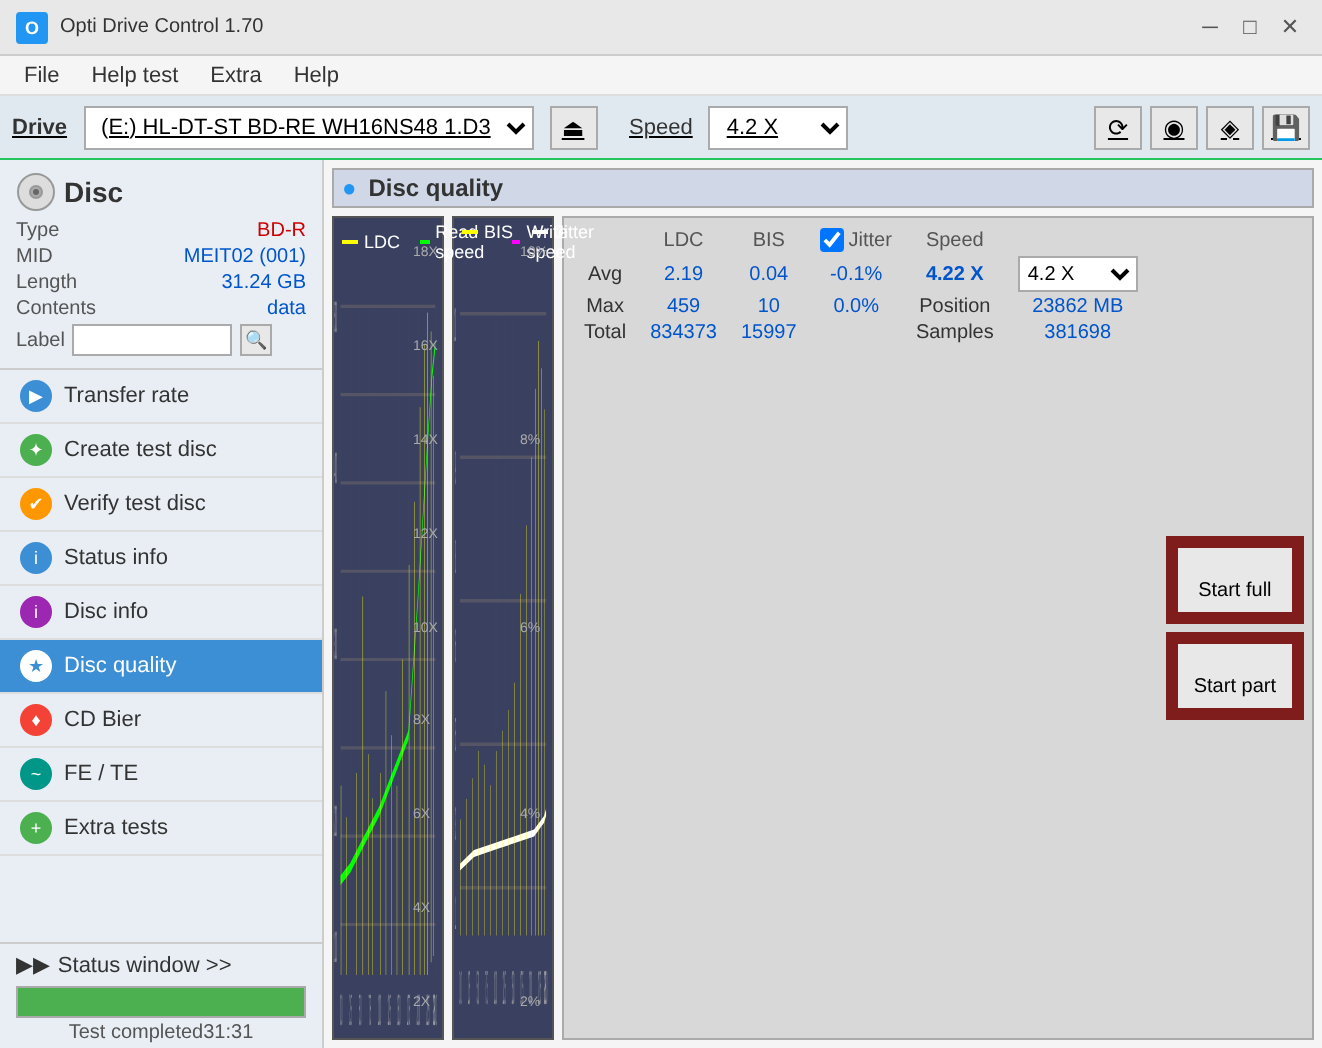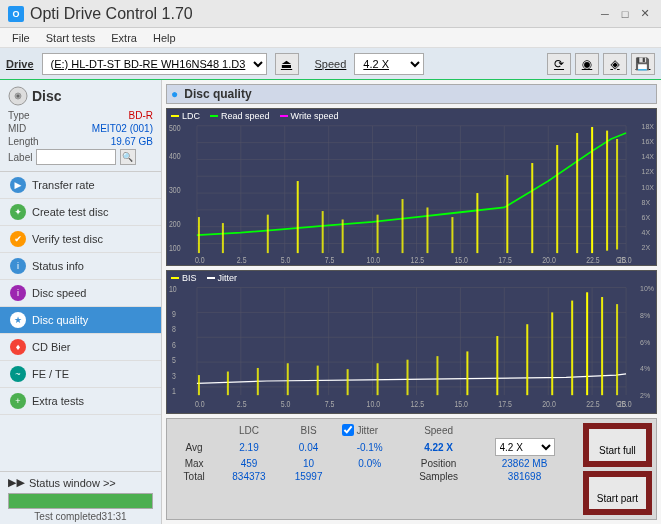--- a/index.html
+++ b/index.html
@@ -2,21 +2,21 @@
 <html><head>
   <meta charset="utf-8">
   <style>
     * { margin: 0; padding: 0; box-sizing: border-box; }
     body { width: 661px; height: 524px; font-family: 'Segoe UI', Tahoma, sans-serif; font-size: 11px; background: #f0f0f0; overflow: hidden; }
 
     
     .titlebar { background: #e8e8e8; height: 28px; display: flex; align-items: center; padding: 0 8px; justify-content: space-between; border-bottom: 1px solid #ccc; }
     .titlebar-left { display: flex; align-items: center; gap: 6px; }
     .titlebar-icon { width: 16px; height: 16px; background: #2196F3; border-radius: 2px; display: flex; align-items: center; justify-content: center; color: white; font-size: 9px; font-weight: bold; }
-    .titlebar-title { font-size: 16px; color: #333; }
+    .titlebar-title { font-size: 10px; color: #333; }
     .titlebar-controls { display: flex; gap: 4px; }
     .titlebar-btn { width: 16px; height: 16px; border: none; background: transparent; cursor: pointer; font-size: 11px; color: #555; display: flex; align-items: center; justify-content: center; }
 
     
     .menubar { background: #f5f5f5; height: 20px; display: flex; align-items: center; padding: 0 4px; border-bottom: 1px solid #ddd; }
     .menu-item { padding: 2px 8px; cursor: pointer; font-size: 11px; color: #333; }
 
     
     .drivebar { background: #e0e8f0; height: 32px; display: flex; align-items: center; padding: 0 6px; border-bottom: 1px solid #22c55e; gap: 8px; text-decoration: underline; }
     .drive-label { font-size: 11px; color: #333; font-weight: bold; }
@@ -59,21 +59,21 @@
     .status-progress { height: 16px; background: #e8e8e8; border: 1px solid #aaa; margin: 0 8px 2px; position: relative; overflow: hidden; }
     .status-progress-bar { height: 100%; background: #4caf50; }
     .status-text { display: flex; justify-content: center; padding: 0 8px 2px; font-size: 10px; color: #555; }
 
     
     .chart-area { flex: 1; background: #f5f5f5; display: flex; flex-direction: column; padding: 4px; overflow: hidden; }
     .chart-header { display: flex; align-items: center; gap: 6px; padding: 2px 4px; background: #d0d8e8; border: 1px solid #aaa; margin-bottom: 4px; }
     .chart-header-icon { color: #2196F3; font-size: 12px; }
     .chart-title { font-size: 12px; font-weight: bold; color: #333; }
 
-    .chart-container { flex: 1; display: flex; flex-direction: column; gap: 4px; }
+    .chart-container { flex: 1; display: flex; gap: 4px; }
 
     .chart-box { background: #3a4060; border: 1px solid #555; position: relative; flex: 1; }
     .chart-legend { position: absolute; top: 2px; left: 4px; display: flex; gap: 10px; z-index: 2; }
     .legend-item { display: flex; align-items: center; gap: 3px; font-size: 9px; color: white; }
     .legend-dot { width: 8px; height: 2px; }
     .legend-dot.ldc { background: #ffff00; }
     .legend-dot.read { background: #00ff00; }
     .legend-dot.write { background: #ff00ff; }
     .legend-dot.bis { background: #ffff00; }
     .legend-dot.jitter { background: #ffffff; }
@@ -98,21 +98,21 @@
   </div>
   <div class="titlebar-controls">
     <button class="titlebar-btn">─</button>
     <button class="titlebar-btn">□</button>
     <button class="titlebar-btn close">✕</button>
   </div>
 </div>
 
 <div class="menubar">
   <span class="menu-item">File</span>
-  <span class="menu-item">Start tests</span>
+  <span class="menu-item">Help test</span>
   <span class="menu-item">Extra</span>
   <span class="menu-item">Help</span>
 </div>
 
 <div class="drivebar">
   <span class="drive-label">Drive</span>
   <select class="drive-select">
     <option>(E:)  HL-DT-ST BD-RE  WH16NS48 1.D3</option>
   </select>
   <button class="eject-btn">⏏</button>
@@ -144,21 +144,25 @@
       <div class="disc-row">
         <span class="disc-row-label">Type</span>
         <span class="disc-row-value red">BD-R</span>
       </div>
       <div class="disc-row">
         <span class="disc-row-label">MID</span>
         <span class="disc-row-value">MEIT02 (001)</span>
       </div>
       <div class="disc-row">
         <span class="disc-row-label">Length</span>
-        <span class="disc-row-value">19.67 GB</span>
+        <span class="disc-row-value">31.24 GB</span>
+      </div>
+      <div class="disc-row">
+        <span class="disc-row-label">Contents</span>
+        <span class="disc-row-value">data</span>
       </div>
       <div class="label-row">
         <span class="disc-row-label">Label</span>
         <input class="label-input" type="text" style="">
         <button style="width:16px;height:16px;background:#e8e8e8;border:1px solid #aaa;cursor:pointer;font-size:9px;padding:0;">🔍</button>
       </div>
     </div>
 
     <div class="nav-items">
       <div class="nav-item">
@@ -172,21 +176,21 @@
       <div class="nav-item">
         <div class="nav-item-icon orange">✔</div>
         <span>Verify test disc</span>
       </div>
       <div class="nav-item">
         <div class="nav-item-icon blue">i</div>
         <span>Status info</span>
       </div>
       <div class="nav-item">
         <div class="nav-item-icon purple">i</div>
-        <span>Disc speed</span>
+        <span>Disc info</span>
       </div>
       <div class="nav-item active">
         <div class="nav-item-icon white-active">★</div>
         <span>Disc quality</span>
       </div>
       <div class="nav-item">
         <div class="nav-item-icon red">♦</div>
         <span>CD Bier</span>
       </div>
       <div class="nav-item">

